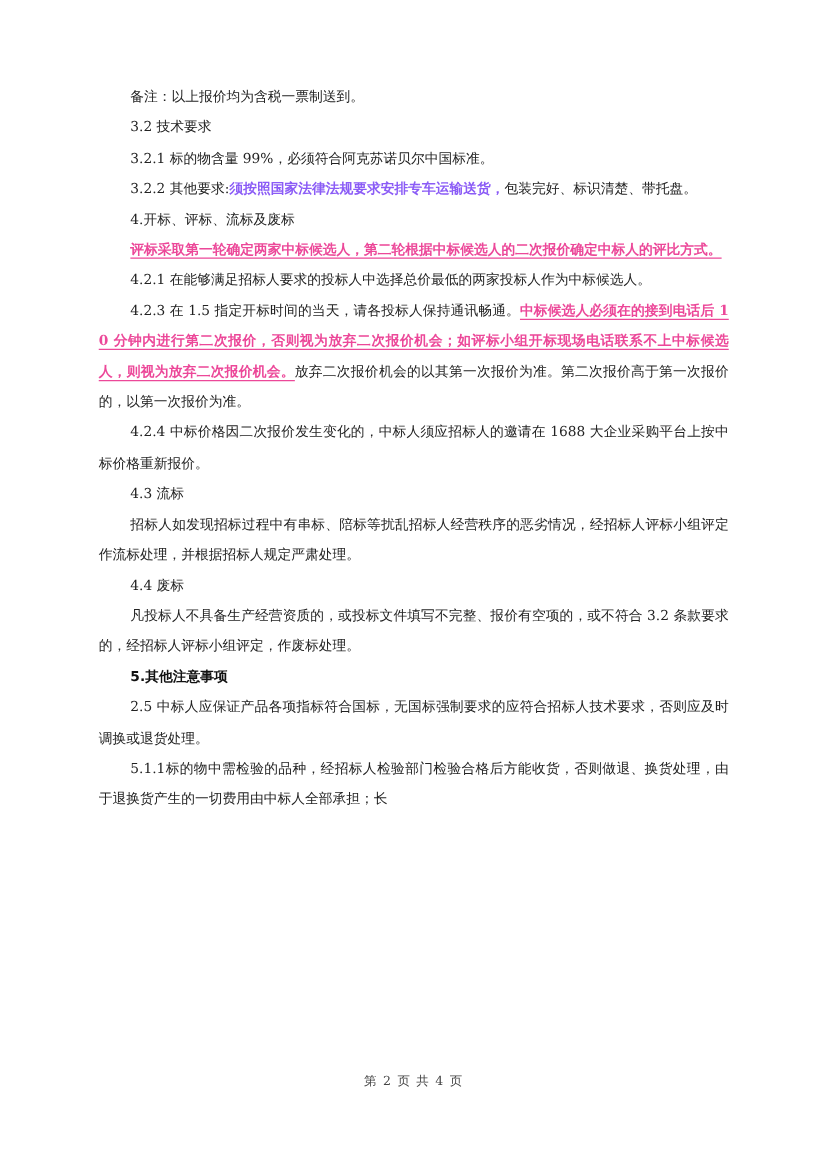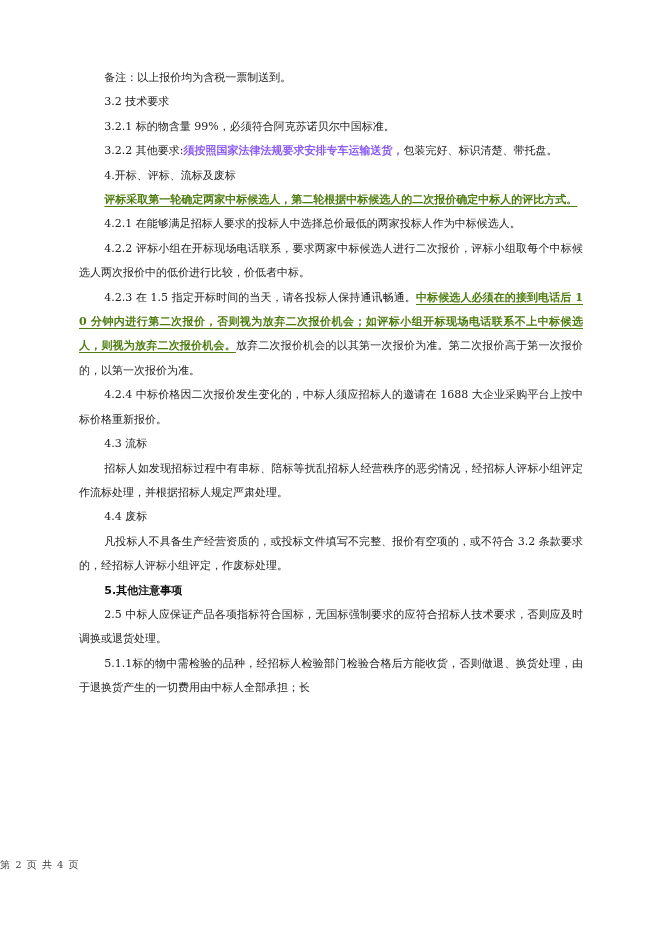--- a/index.html
+++ b/index.html
@@ -10,44 +10,44 @@
     top: 66px;
     width: 504px;
     font-family: "DejaVu Serif", "Liberation Serif", serif;
     font-size: 11px;
     line-height: 24.4px;
     color: #222222;
     text-align: justify;
   }
   .p { margin: 0; text-indent: 2.3em; word-break: break-all; }
   .b { font-weight: bold; color: #8b5cf6; }
-  .bu { font-weight: bold; text-decoration: underline; text-underline-offset: 3px; color: #4d7c0f; }
+  .bu { font-weight: bold; text-decoration: underline; text-underline-offset: 3px; color: #ec4899; }
   .h { font-weight: bold; color: #111111; font-family: "DejaVu Sans", "Liberation Sans", sans-serif; }
   .footer {
     position: absolute;
     left: 0; width: 662px;
     top: 858px;
+    text-align: center;
     font-family: "DejaVu Serif", "Liberation Serif", serif;
     font-size: 10px;
     color: #444444;
     letter-spacing: 1px;
   }
 </style>
 </head>
 <body>
 
 <div class="page">
   <p class="p"><span>备注：以上报价均为含税一票制送到。</span></p>
   <p class="p"><span>3.2 技术要求</span></p>
   <p class="p"><span>3.2.1 标的物含量 99%，必须符合阿克苏诺贝尔中国标准。</span></p>
   <p class="p"><span>3.2.2 其他要求:</span><span class="b">须按照国家法律法规要求安排专车运输送货，</span><span>包装完好、标识清楚、带托盘。</span></p>
   <p class="p"><span>4.开标、评标、流标及废标</span></p>
   <p class="p"><span class="bu">评标采取第一轮确定两家中标候选人，第二轮根据中标候选人的二次报价确定中标人的评比方式。</span></p>
   <p class="p"><span>4.2.1 在能够满足招标人要求的投标人中选择总价最低的两家投标人作为中标候选人。</span></p>
-  <p class="p"><span>4.2.2 评标小组在开标现场电话联系，要求两家中标候选人进行二次报价，评标小组取每个中标候选人两次报价中的低价进行比较，价低者中标。</span></p>
   <p class="p"><span>4.2.3 在 1.5 指定开标时间的当天，请各投标人保持通讯畅通。</span><span class="bu">中标候选人必须在的接到电话后 10 分钟内进行第二次报价，否则视为放弃二次报价机会；如评标小组开标现场电话联系不上中标候选人，则视为放弃二次报价机会。</span><span>放弃二次报价机会的以其第一次报价为准。第二次报价高于第一次报价的，以第一次报价为准。</span></p>
   <p class="p"><span>4.2.4 中标价格因二次报价发生变化的，中标人须应招标人的邀请在 1688 大企业采购平台上按中标价格重新报价。</span></p>
   <p class="p"><span>4.3 流标</span></p>
   <p class="p"><span>招标人如发现招标过程中有串标、陪标等扰乱招标人经营秩序的恶劣情况，经招标人评标小组评定作流标处理，并根据招标人规定严肃处理。</span></p>
   <p class="p"><span>4.4 废标</span></p>
   <p class="p"><span>凡投标人不具备生产经营资质的，或投标文件填写不完整、报价有空项的，或不符合 3.2 条款要求的，经招标人评标小组评定，作废标处理。</span></p>
   <p class="p"><span class="h">5.其他注意事项</span></p>
   <p class="p"><span>2.5 中标人应保证产品各项指标符合国标，无国标强制要求的应符合招标人技术要求，否则应及时调换或退货处理。</span></p>
   <p class="p"><span>5.1.1标的物中需检验的品种，经招标人检验部门检验合格后方能收货，否则做退、换货处理，由于退换货产生的一切费用由中标人全部承担；长</span></p>
 </div>

